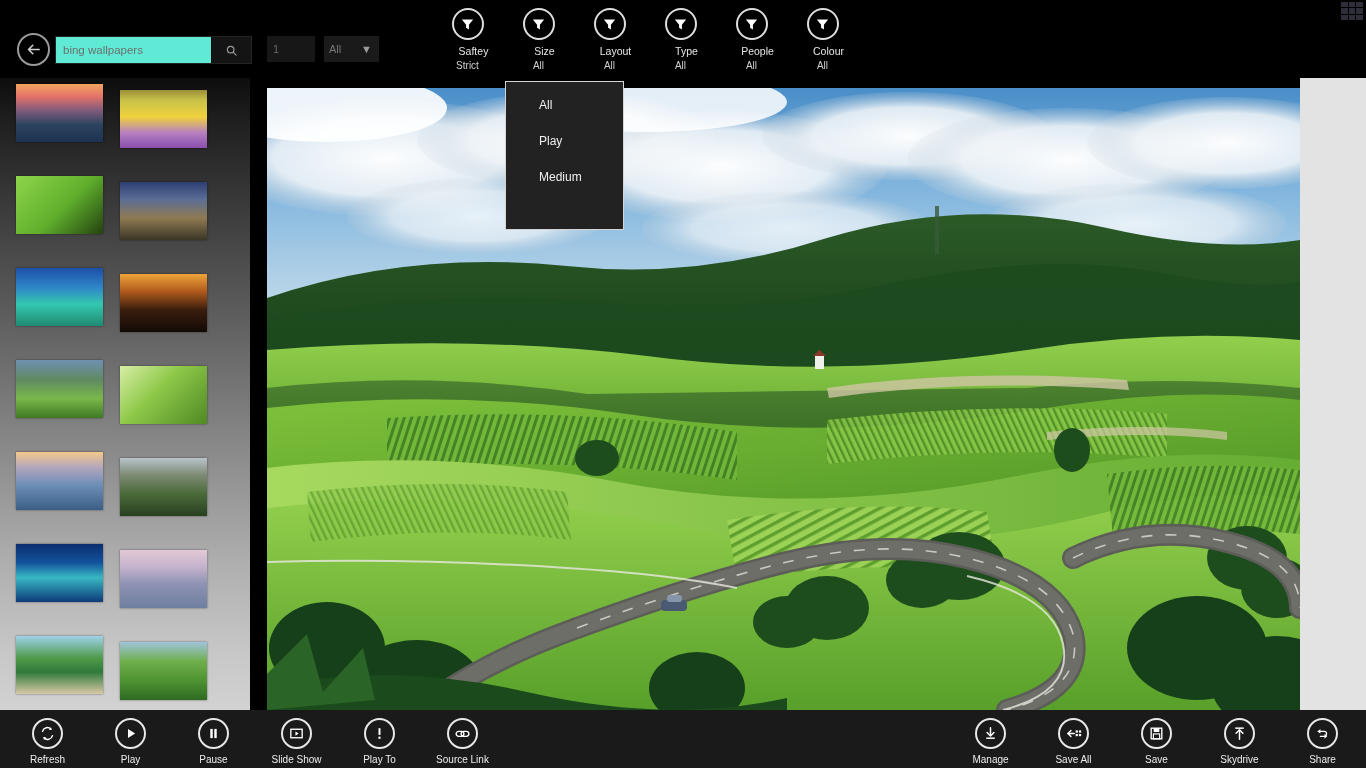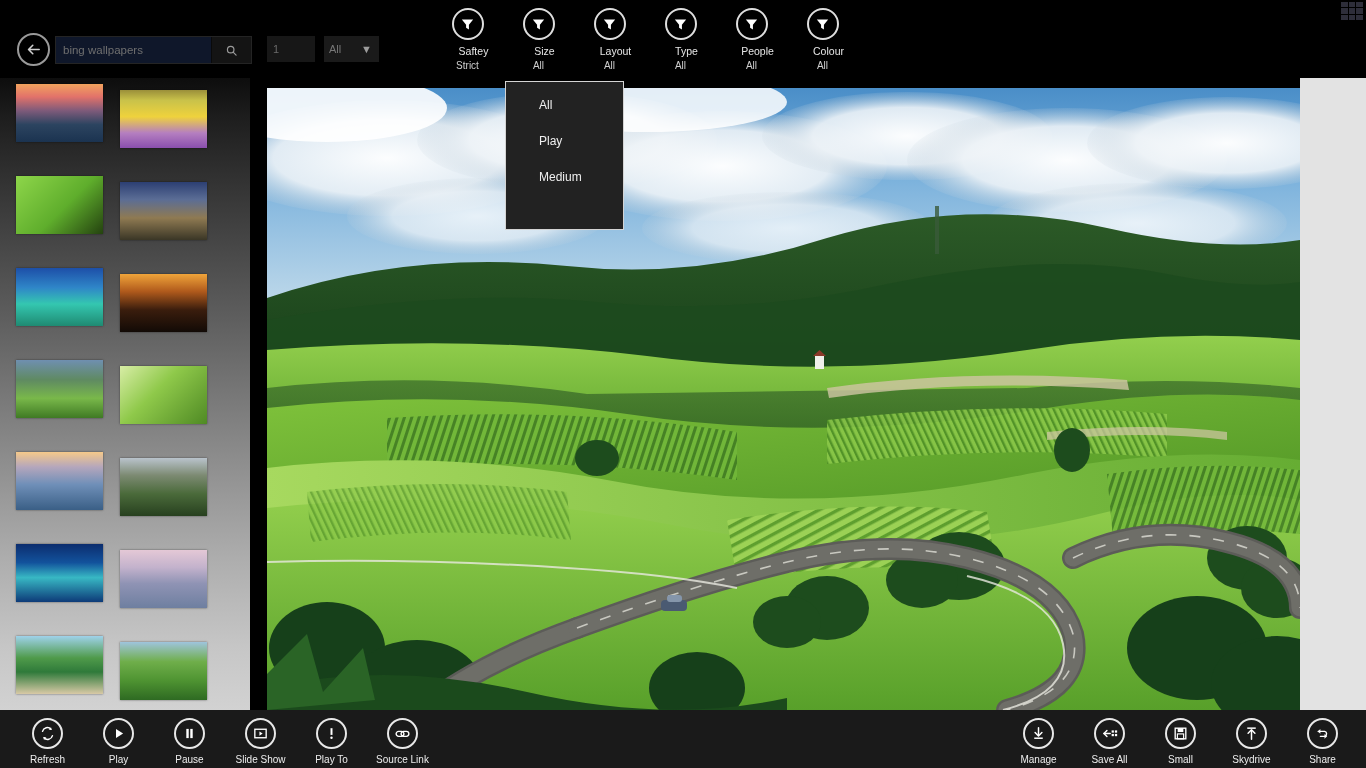--- a/index.html
+++ b/index.html
@@ -23,21 +23,21 @@
     color:#c9c9c9; cursor:pointer;
   }
   .back-btn svg { width:17px; height:17px; display:block; }
 
   .search-wrap {
     position:absolute; left:55px; top:36px; height:28px;
     display:flex; align-items:stretch;
     border:1px solid #242424;
   }
   .search-input {
-    width:155px; height:26px; background:#0f172a; border:none;
+    width:155px; height:26px; background:#5eead4; border:none;
     color:#6f6f6f; font-size:11.5px; padding:0 7px;
     font-family:"Liberation Sans", sans-serif;
     outline:none;
   }
   .search-go {
     width:40px; height:26px; background:#141414;
     display:flex; align-items:center; justify-content:center;
     cursor:pointer; border-left:1px solid #0a0a0a;
   }
   .search-go svg { width:13px; height:13px; }
@@ -122,21 +122,21 @@
   .right-pad {
     position:absolute; left:1050px; top:0px; width:66px; height:632px;
     background:#e3e3e3;
   }
 
   
   .bottombar {
     position:absolute; left:0; top:710px; width:1366px; height:58px;
     background:#1a1a1a; z-index:30;
   }
-  .bb-group { position:absolute; top:8px; display:flex; }
+  .bb-group { position:absolute; top:8px; display:flex;gap:12px; }
   .bb-left { left:12px; }
   .bb-right { right:8px; }
   .bb-item {
     width:71px; display:flex; flex-direction:column; align-items:center;
     cursor:pointer;
   }
   .bb-item .circ {
     width:31px; height:31px; border:2px solid #e8e8e8; border-radius:50%;
     display:flex; align-items:center; justify-content:center;
     margin-bottom:4px;
@@ -515,21 +515,21 @@
           <div class="bb-label">Save All</div>
         </div>
         <div class="bb-item">
           <div class="circ">
             <svg viewBox="0 0 24 24">
               <rect x="4.5" y="4.5" width="15" height="15" stroke="#fff" stroke-width="1.9" fill="none"></rect>
               <rect x="8" y="4.5" width="8" height="5.4" fill="#fff"></rect>
               <rect x="7.6" y="12.6" width="8.8" height="7" stroke="#fff" stroke-width="1.6" fill="none"></rect>
             </svg>
           </div>
-          <div class="bb-label">Small</div>
+          <div class="bb-label">Save</div>
         </div>
         <div class="bb-item">
           <div class="circ">
             <svg viewBox="0 0 24 24">
               <path d="M12 20 V8" stroke="#fff" stroke-width="2.1" stroke-linecap="round"></path>
               <path d="M7.2 11.6 L12 6.8 L16.8 11.6" stroke="#fff" stroke-width="2.1" fill="none" stroke-linecap="round" stroke-linejoin="round"></path>
               <rect x="6" y="3.4" width="12" height="2.1" fill="#fff"></rect>
             </svg>
           </div>
           <div class="bb-label">Skydrive</div>

